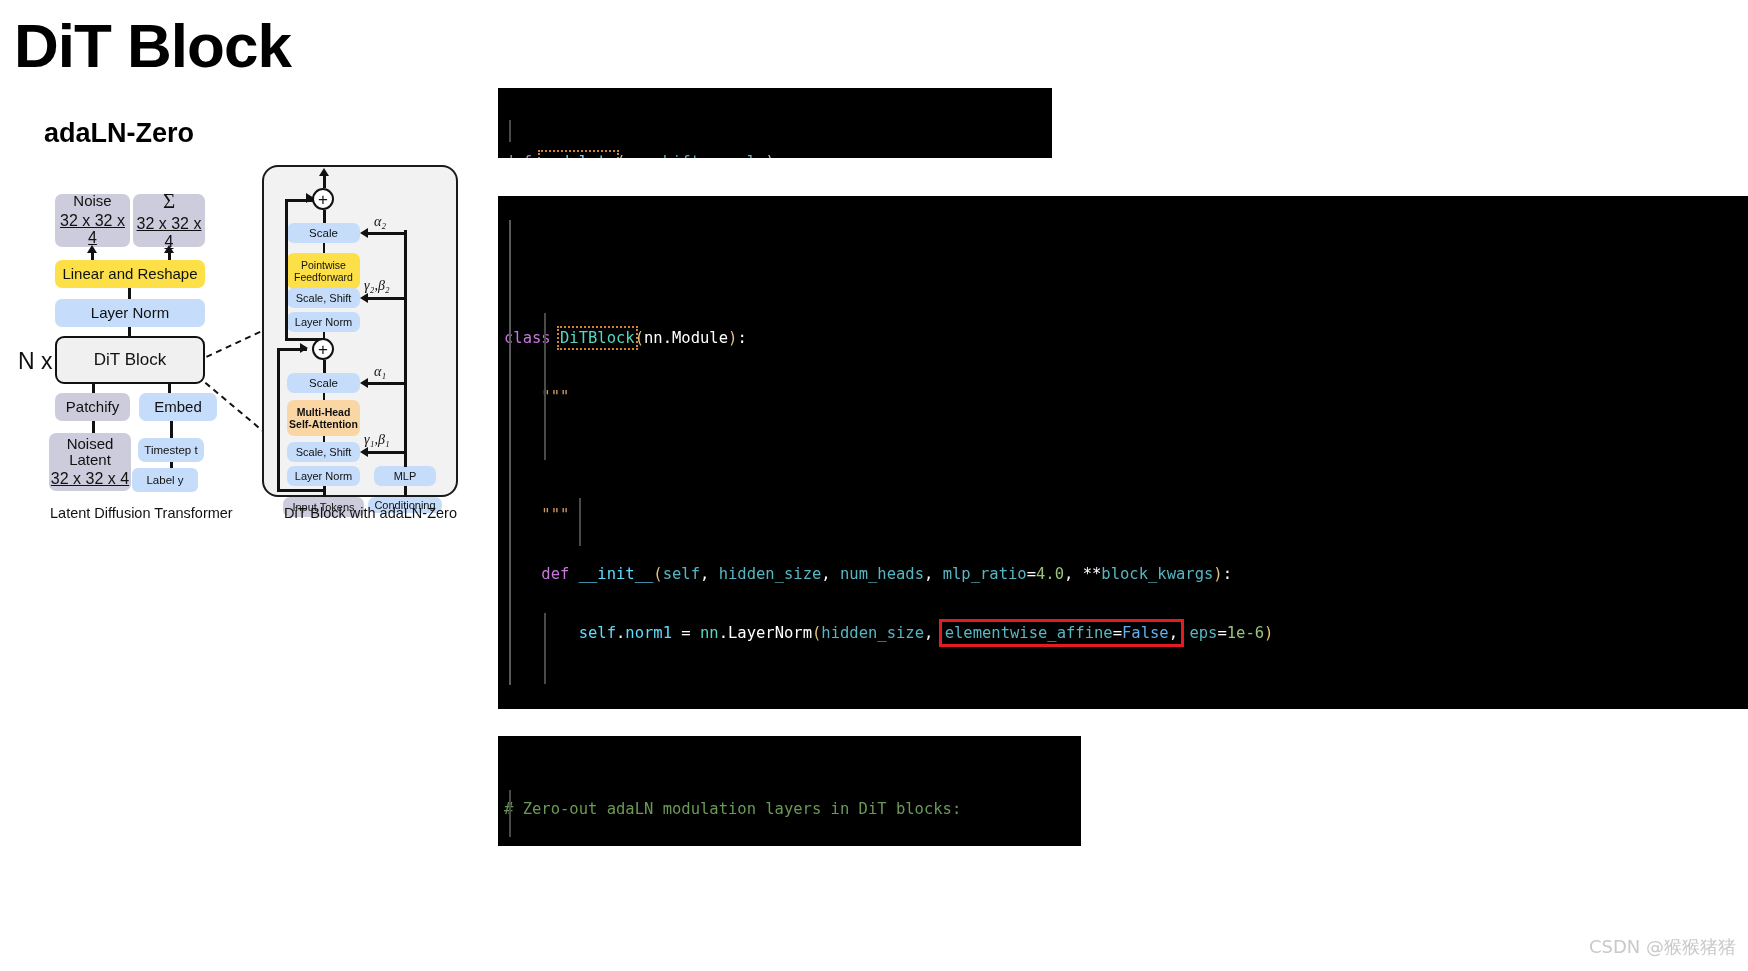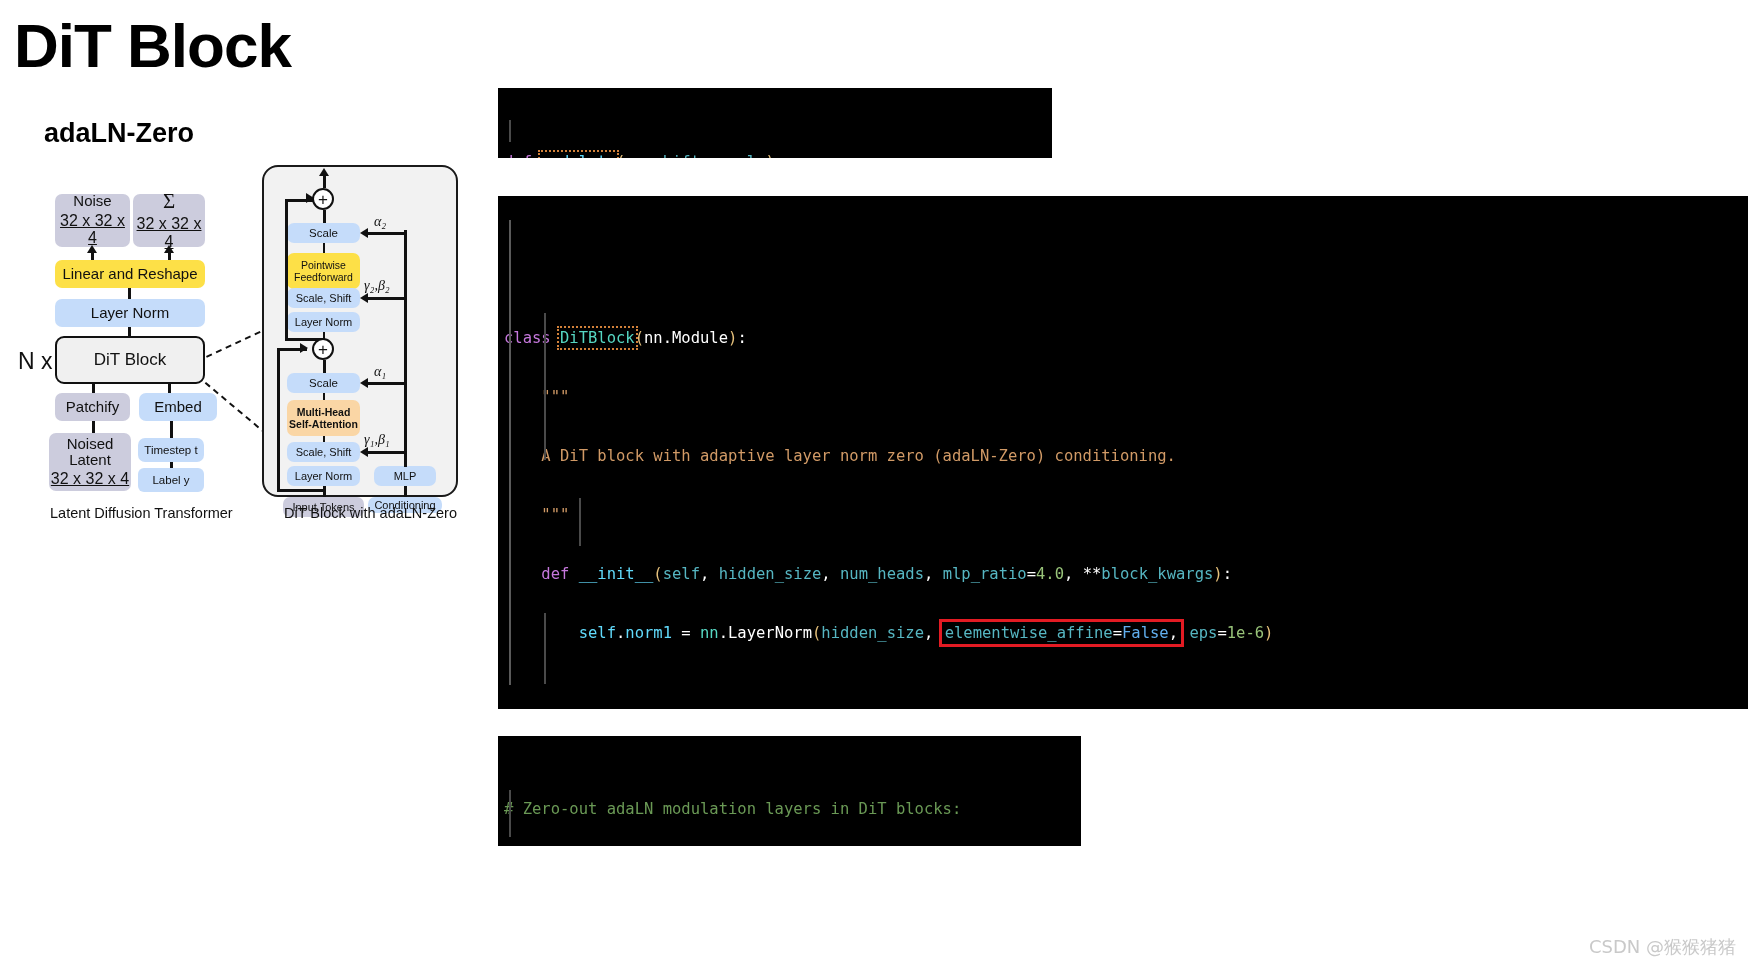--- a/index.html
+++ b/index.html
@@ -181,21 +181,21 @@
     <div class="dnode grey" style="left:49px; top:273px; width:82px; height:58px;">
       <span style="line-height:1.05;">Noised Latent</span>
       <span class="sub">32 x 32 x 4</span>
     </div>
 
     <div class="dnode blue" style="left:138px; top:278px; width:66px; height:24px; font-size:11.5px;">
       <span>Timestep t</span>
     </div>
     <div class="line vline" style="left:170px; top:302px; height:8px;"></div>
 
-    <div class="dnode blue" style="left:138px; top:308px; width:66px; height:24px; font-size:11.5px;border-radius:6px;">
+    <div class="dnode blue" style="left:132px; top:308px; width:66px; height:24px; font-size:11.5px;border-radius:6px;">
       <span>Label y</span>
     </div>
 
     <div class="zoomline" style="left:206px; top:196px; width:70px; transform: rotate(-25deg);"></div>
     <div class="zoomline" style="left:206px; top:222px; width:80px; transform: rotate(40deg);"></div>
 
     <div id="ditblock-panel"></div>
 
     <div class="line vline" style="left:323px; top:14px; height:14px;"></div>
     <div class="arrow-up" style="left:319px; top:8px;"></div>
@@ -302,21 +302,21 @@
   </div>
 
   <div id="code-main" class="codeblock">
     <div class="guide g1" style="left:11px; top:24px; height:465px;"></div>
     <div class="guide" style="left:46px; top:117px; height:147px;"></div>
     <div class="guide" style="left:46px; top:417px; height:71px;"></div>
     <div class="guide" style="left:81px; top:302px; height:48px;"></div>
 
     <div class="ln"><span style="padding-left:6px"></span><span class="kw">class</span><span class="op"> </span><span class="cls hl-dot">DiTBlock</span><span class="paren">(</span><span class="name">nn</span><span class="op">.</span><span class="name">Module</span><span class="paren">)</span><span class="op">:</span></div>
     <div class="ln"><span style="padding-left:6px"></span>    <span class="doc">"""</span></div>
-    <div class="ln"><span style="padding-left:6px"></span>    <span class="doc">A DiT block with adaptive layer norm zero (adaLN-Zero) conditioning.</span></div>
+    <div class="ln"><span style="padding-left:6px"></span>    </div>
     <div class="ln"><span style="padding-left:6px"></span>    <span class="doc">"""</span></div>
     <div class="ln"><span style="padding-left:6px"></span>    <span class="kw">def</span><span class="op"> </span><span class="fn">__init__</span><span class="paren">(</span><span class="param">self</span><span class="op">, </span><span class="param">hidden_size</span><span class="op">, </span><span class="param">num_heads</span><span class="op">, </span><span class="param">mlp_ratio</span><span class="op">=</span><span class="num">4.0</span><span class="op">, </span><span class="op">**</span><span class="param">block_kwargs</span><span class="paren">)</span><span class="op">:</span></div>
     <div class="ln"><span style="padding-left:6px"></span>        <span class="fn">self</span><span class="op">.</span><span class="fn">norm1</span><span class="op"> = </span><span class="mod">nn</span><span class="op">.</span><span class="name">LayerNorm</span><span class="paren">(</span><span class="param">hidden_size</span><span class="op">, </span><span class="hl-red"><span class="param">elementwise_affine</span><span class="op">=</span><span class="bool">False</span><span class="op">,</span></span><span class="op"> </span><span class="param">eps</span><span class="op">=</span><span class="num">1e-6</span><span class="paren">)</span></div>
     
     
     
     
     
     
     

